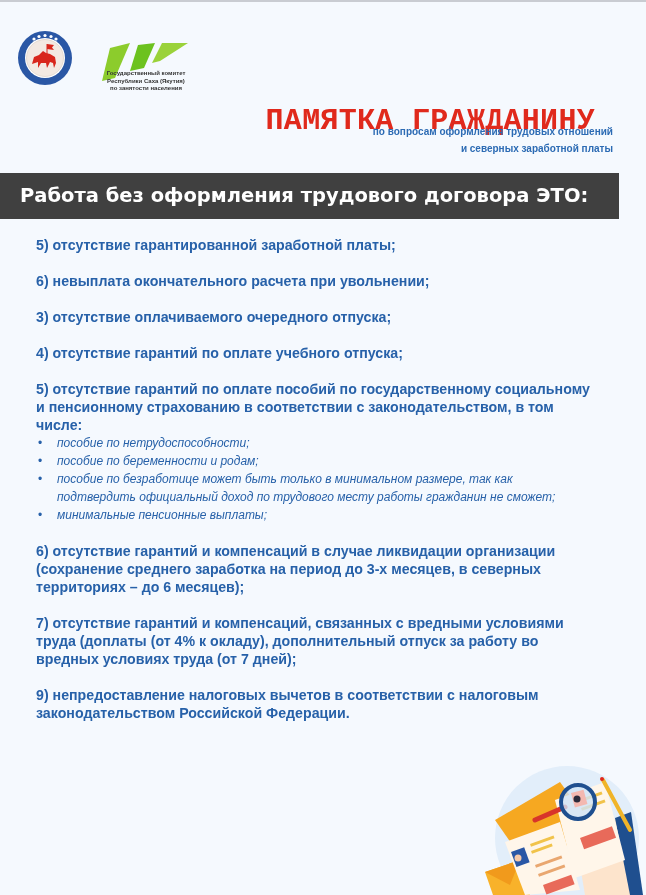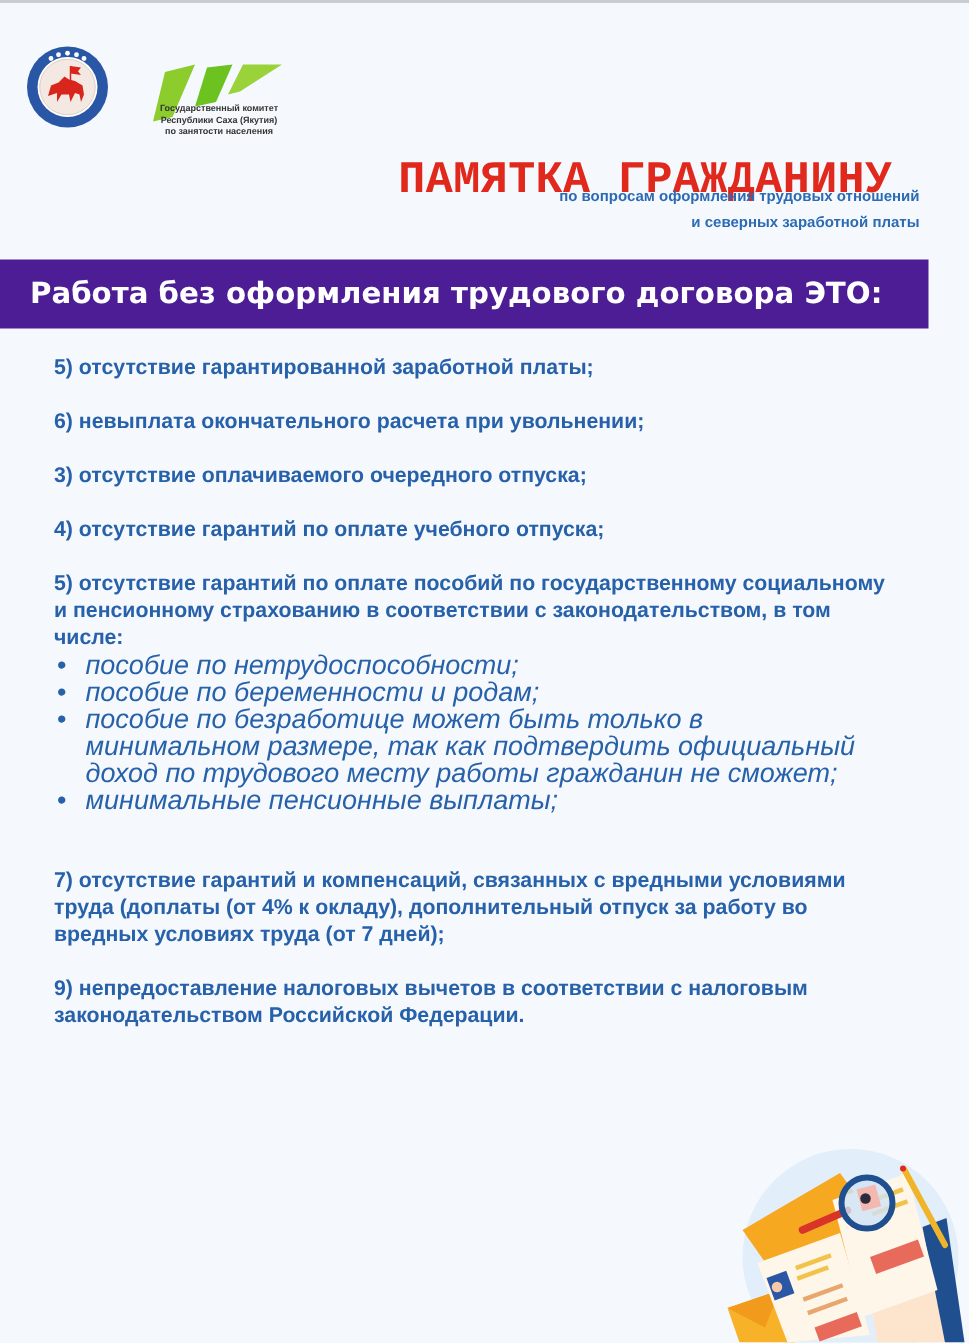--- a/index.html
+++ b/index.html
@@ -18,31 +18,31 @@
   .title {
     position:absolute; right:33px; top:86px; margin:18px;
     font-size:30px; font-weight:bold; color:#e0291c; letter-spacing:0.3px;
     font-family:Liberation Mono, monospace;
   }
   .subtitle {
     position:absolute; right:33px; top:123px; text-align:right;
     font-size:10px; line-height:17px; font-weight:bold; color:#2c6bb4;
   }
   .banner {
-    position:absolute; left:0; top:173px; width:619px; height:46px; background:#4c1d95;
+    position:absolute; left:0; top:173px; width:619px; height:46px; background:#404040;
   }
   .banner-text {
     position:absolute; left:20px; top:11px; font-size:19.5px; font-weight:bold; color:#fff;
     font-family:"DejaVu Sans", sans-serif;
   }
   .content { position:absolute; left:36px; top:236px; width:590px; color:#2761a9; }
   .item { font-size:14.2px; font-weight:bold; line-height:18px; margin:0; }
   .gap { height:18px; }
   .bullets { margin:0; padding:0; list-style:none; }
-  .bullets li { position:relative; padding-left:21px; font-style:italic; font-size:18px; line-height:18px; font-weight:normal; }
+  .bullets li { position:relative; padding-left:21px; font-style:italic; font-size:12px; line-height:18px; font-weight:normal; }
   .bullets li::before { content:"•"; position:absolute; left:2px; top:0; font-style:normal; }
   .illustration { position:absolute; left:475px; top:760px; width:171px; height:135px; }
 </style>
 </head>
 <body>
 
 <div class="topline"></div>
 
 <svg class="emblem" viewBox="0 0 56 56">
   <circle cx="28" cy="28" r="27" fill="#2a57a5"></circle>
@@ -91,20 +91,21 @@
   <p class="item">4) отсутствие гарантий по оплате учебного отпуска;</p>
   <div class="gap"></div>
   <p class="item" style="width:565px;">5) отсутствие гарантий по оплате пособий по государственному социальному и пенсионному страхованию в соответствии с законодательством, в том числе:</p>
   <ul class="bullets">
     <li>пособие по нетрудоспособности;</li>
     <li>пособие по беременности и родам;</li>
     <li style="width:520px;">пособие по безработице может быть только в минимальном размере, так как подтвердить официальный доход по трудового месту работы гражданин не сможет;</li>
     <li>минимальные пенсионные выплаты;</li>
   </ul>
   <div class="gap"></div>
+  <p class="item" style="width:565px;">6) отсутствие гарантий и компенсаций в случае ликвидации организации (сохранение среднего заработка на период  до 3-х месяцев, в северных территориях – до 6 месяцев);</p>
   <div class="gap"></div>
   <p class="item" style="width:550px;">7) отсутствие гарантий и компенсаций, связанных с вредными условиями труда (доплаты (от 4% к окладу), дополнительный отпуск за работу во вредных условиях труда (от 7 дней);</p>
   <div class="gap"></div>
   <p class="item" style="width:540px;">9) непредоставление налоговых вычетов в соответствии с налоговым законодательством Российской Федерации.</p>
 </div>
 
 <svg class="illustration" viewBox="0 0 171 135">
   <circle cx="92" cy="78" r="72" fill="#e2eefa"></circle>
   <polygon points="20,60 85,22 120,70 55,110" fill="#f6a821"></polygon>
   <polygon points="10,112 45,100 55,135 18,135" fill="#f8b22a"></polygon>

